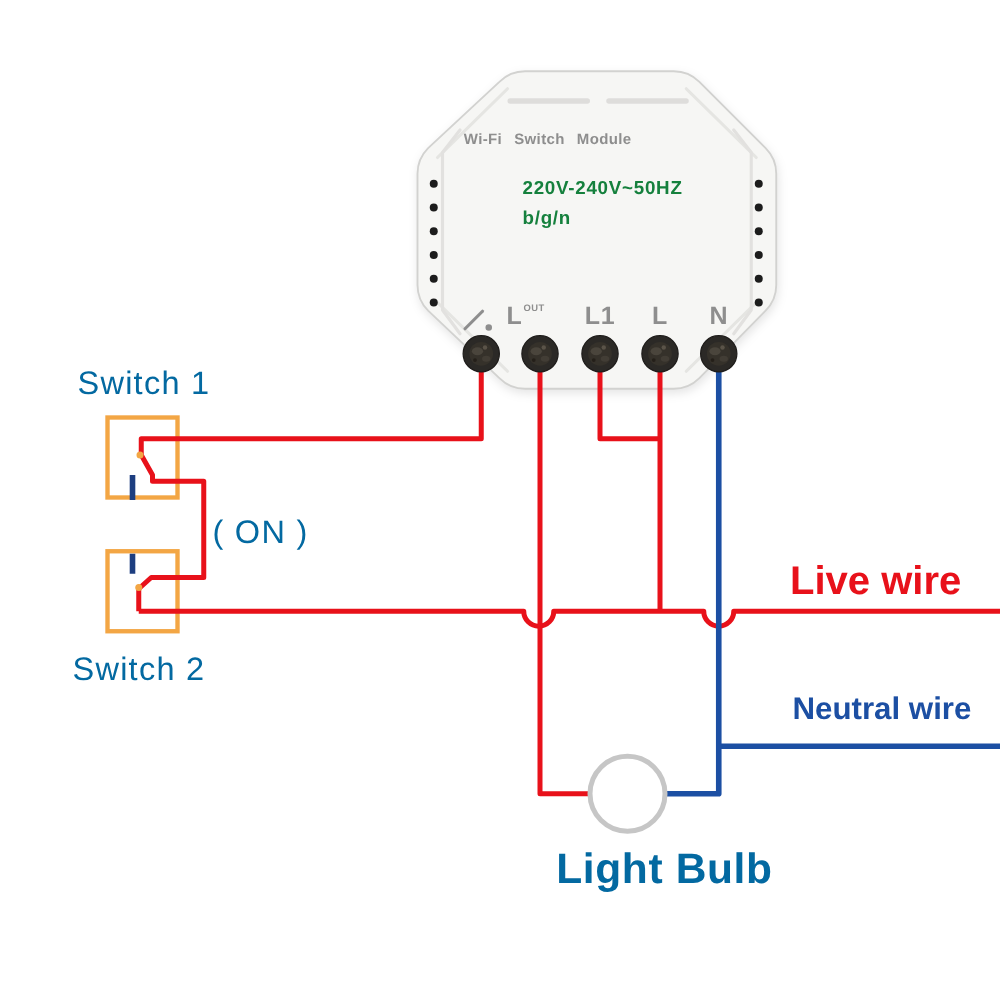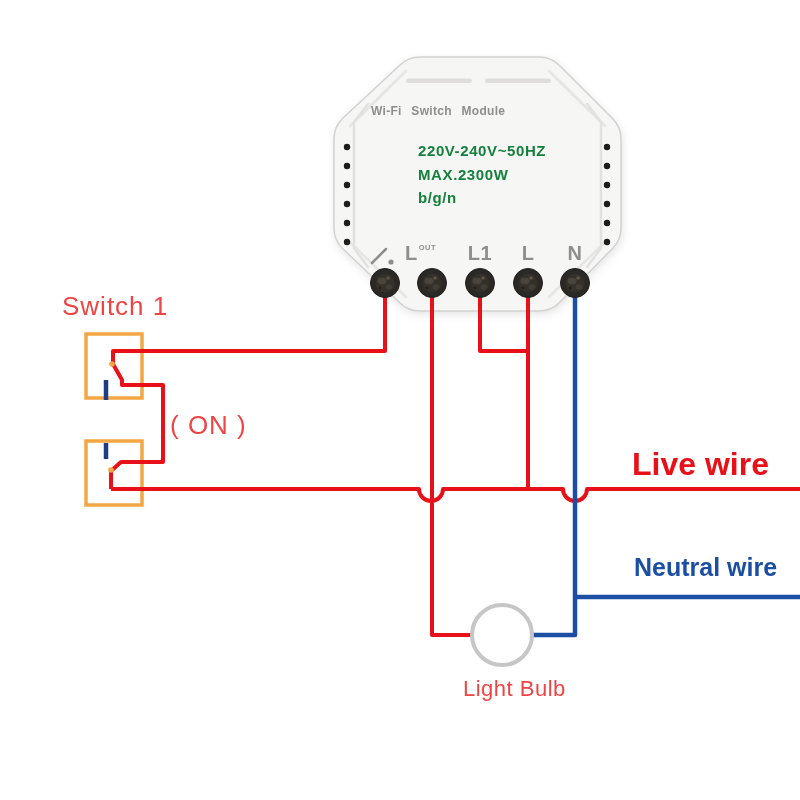--- a/index.html
+++ b/index.html
@@ -21,21 +21,21 @@
   .term-glyph{stroke:var(--module-text);stroke-width:2.5;stroke-linecap:round;}
   .txt{position:absolute;white-space:nowrap;}
   .module-title{left:371px;top:104px;font-size:12px;font-weight:bold;color:var(--module-text);
                 letter-spacing:.3px;word-spacing:6px;}
   .module-specs{position:absolute;left:377px;top:139px;font-size:15px;font-weight:bold;
                 color:#15803d;letter-spacing:.6px;margin-left:41px;}
   .module-specs div{height:23.5px;line-height:23.5px;}
   .term-label{position:absolute;top:242px;transform:translateX(-50%);font-size:20px;
               font-weight:bold;color:var(--module-text);letter-spacing:.5px;}
   .term-label sup{font-size:7.5px;letter-spacing:.4px;position:relative;top:-2px;left:1px;}
-  .diagram-label{font-size:26px;color:#ef4444;letter-spacing:1px;}
+  .diagram-label{font-size:26px;color:#0369a1;letter-spacing:1px;}
   .live-label{left:632px;top:446px;font-size:32px;font-weight:bold;color:var(--live-wire);}
   .neutral-label{left:634px;top:553px;font-size:25px;font-weight:bold;color:var(--neutral-wire);}
 </style>
 </head>
 <body>
 
 <div id="stage">
 
   <svg width="800" height="800" viewBox="0 0 800 800">
     <defs>
@@ -114,30 +114,30 @@
     <use href="#screw" x="480" y="283"></use>
     <use href="#screw" x="528" y="283"></use>
     <use href="#screw" x="575" y="283"></use>
 
     <circle class="bulb" cx="502" cy="635" r="30"></circle>
   </svg>
 
   <div class="txt module-title">Wi-Fi Switch Module</div>
   <div class="module-specs">
     <div>220V-240V~50HZ</div>
-    <div>MAX.2300W</div>
     <div>b/g/n</div>
   </div>
 
   <div class="term-label" style="left:420px;">
     <span>L</span><sup>OUT</sup>
   </div>
   <div class="term-label" style="left:480px;text-align:right;">L1</div>
   <div class="term-label" style="left:528px;">L</div>
   <div class="term-label" style="left:575px;">N</div>
 
   <div class="txt diagram-label" style="left:62px;top:291px;">Switch 1</div>
+  <div class="txt diagram-label" style="left:58px;top:520px;">Switch 2</div>
   <div class="txt diagram-label" style="left:170px;top:410px;">( ON )</div>
   <div class="txt live-label">Live wire</div>
   <div class="txt neutral-label">Neutral wire</div>
-  <div class="txt diagram-label" style="left:463px;top:676px;letter-spacing:.5px;font-size:22px;">Light Bulb</div>
+  <div class="txt diagram-label" style="left:445px;top:676px;letter-spacing:.5px;font-size:34px;font-weight:bold;">Light Bulb</div>
 
 </div>
 
 </body></html>

